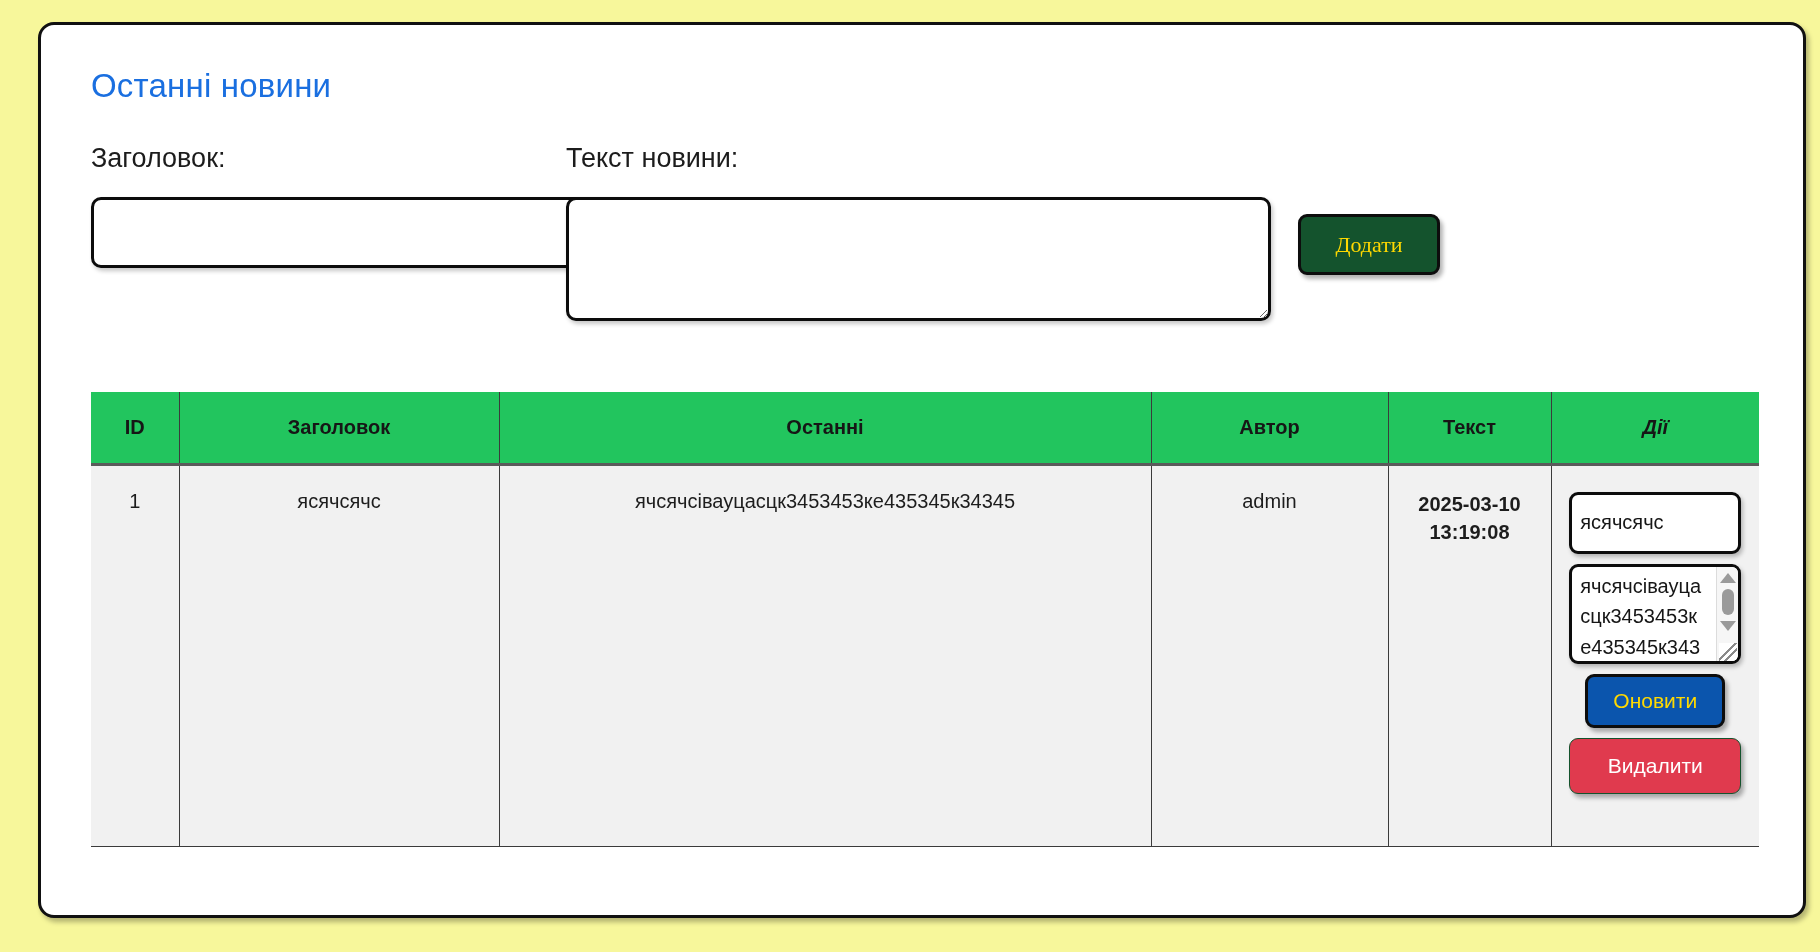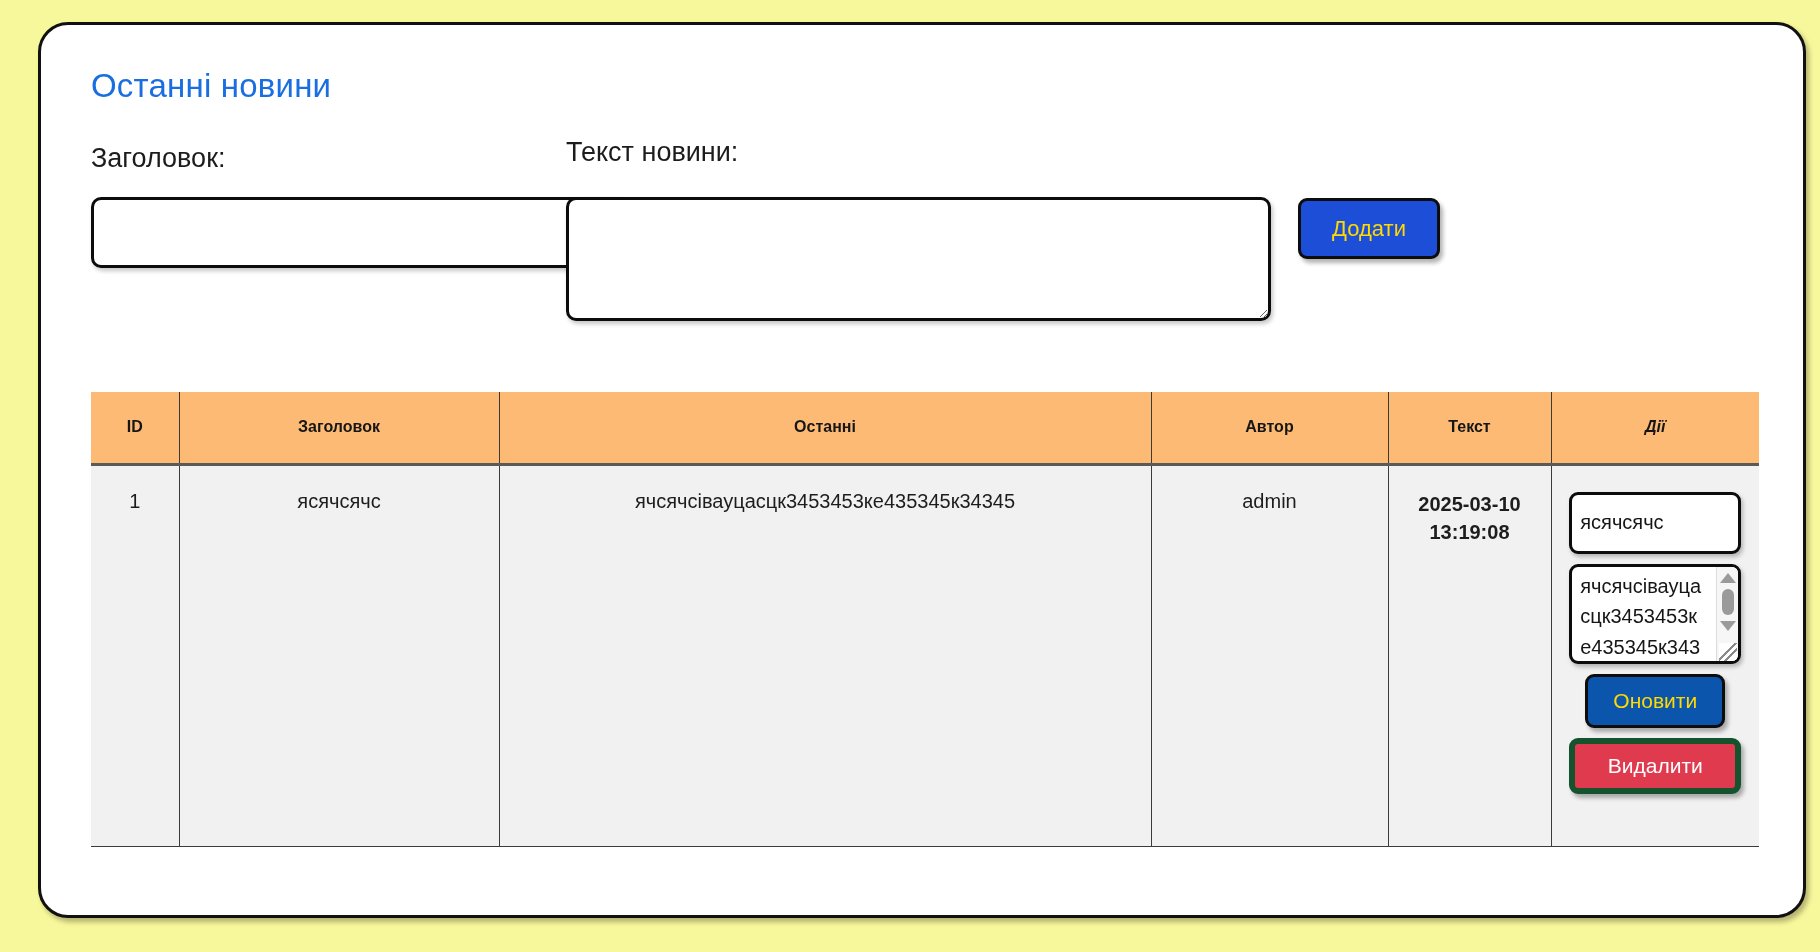--- a/index.html
+++ b/index.html
@@ -15,21 +15,21 @@
     overflow: hidden;
   }
   .page-card {
     position: absolute;
     left: 38px;
     top: 22px;
     width: 1768px;
     height: 896px;
     background: #ffffff;
     border: 3px solid #111111;
-    border-radius: 30px;
+    border-radius: 16px;
     box-shadow: 3px 4px 5px rgba(0,0,0,0.28);
   }
   .page-title {
     position: absolute;
     left: 50px;
     top: 42px;
     font-size: 33px;
     color: #1a6fe0;
     font-weight: 400;
     letter-spacing: 0.2px;
@@ -37,21 +37,21 @@
   }
   
   .form-area { position: absolute; left: 0; top: 0; width: 100%; }
   .field-label {
     position: absolute;
     font-size: 27px;
     color: #1c1c1c;
     white-space: nowrap;
   }
   .label-title { left: 50px; top: 118px; }
-  .label-content { left: 525px; top: 112px; }
+  .label-content { left: 525px; top: 118px; }
 
   .title-input {
     position: absolute;
     left: 50px;
     top: 172px;
     width: 538px;
     height: 71px;
     border: 3px solid #0c0c0c;
     border-radius: 10px;
     background: #ffffff;
@@ -75,48 +75,48 @@
     font-size: 20px;
     color: #111;
     padding: 6px 10px;
     outline: none;
     resize: both;
     box-shadow: 2px 3px 4px rgba(0,0,0,0.22);
   }
   .add-button {
     position: absolute;
     left: 1257px;
-    top: 173px;
+    top: 189px;
     width: 142px;
     height: 61px;
-    background: #1d4ed8;
+    background: #14532d;
     color: #ffd900;
     border: 3px solid #0d0d0d;
     border-radius: 9px;
-    font-family: Liberation Sans, sans-serif;
+    font-family: Liberation Serif, serif;
     font-size: 22px;
     cursor: pointer;
     box-shadow: 3px 4px 4px rgba(0,0,0,0.3);
     display: flex;
     align-items: center;
     justify-content: center;
     padding: 0;
   }
   
   .news-table {
     position: absolute;
     left: 50px;
     top: 367px;
     width: 1668px;
     border-collapse: collapse;
     table-layout: fixed;
   }
   .news-table th {
-    background: #fdba74;
-    font-size: 16px;
+    background: #22c55e;
+    font-size: 20px;
     font-weight: bold;
     color: #161616;
     height: 72px;
     vertical-align: middle;
     border-right: 1px solid #3b3b3b;
     border-bottom: 3px solid #5a5a5a;
     padding: 0 6px;
   }
   .news-table th:last-child { border-right: none; font-style: italic; }
   .news-table td {
@@ -231,21 +231,21 @@
     font-size: 21px;
     cursor: pointer;
     box-shadow: 3px 4px 4px rgba(0,0,0,0.3);
     padding: 9px;
   }
   .delete-button {
     width: 172px;
     height: 56px;
     background: #e03a4e;
     color: #ffffff;
-    border: 6px solid #14532d;
+    border: 1px solid #14532d;
     border-radius: 9px;
     font-family: "Liberation Sans", sans-serif;
     font-size: 21px;
     cursor: pointer;
     box-shadow: 3px 4px 4px rgba(0,0,0,0.3);
     padding: 0;
   }
 </style>
 </head>
 <body>

